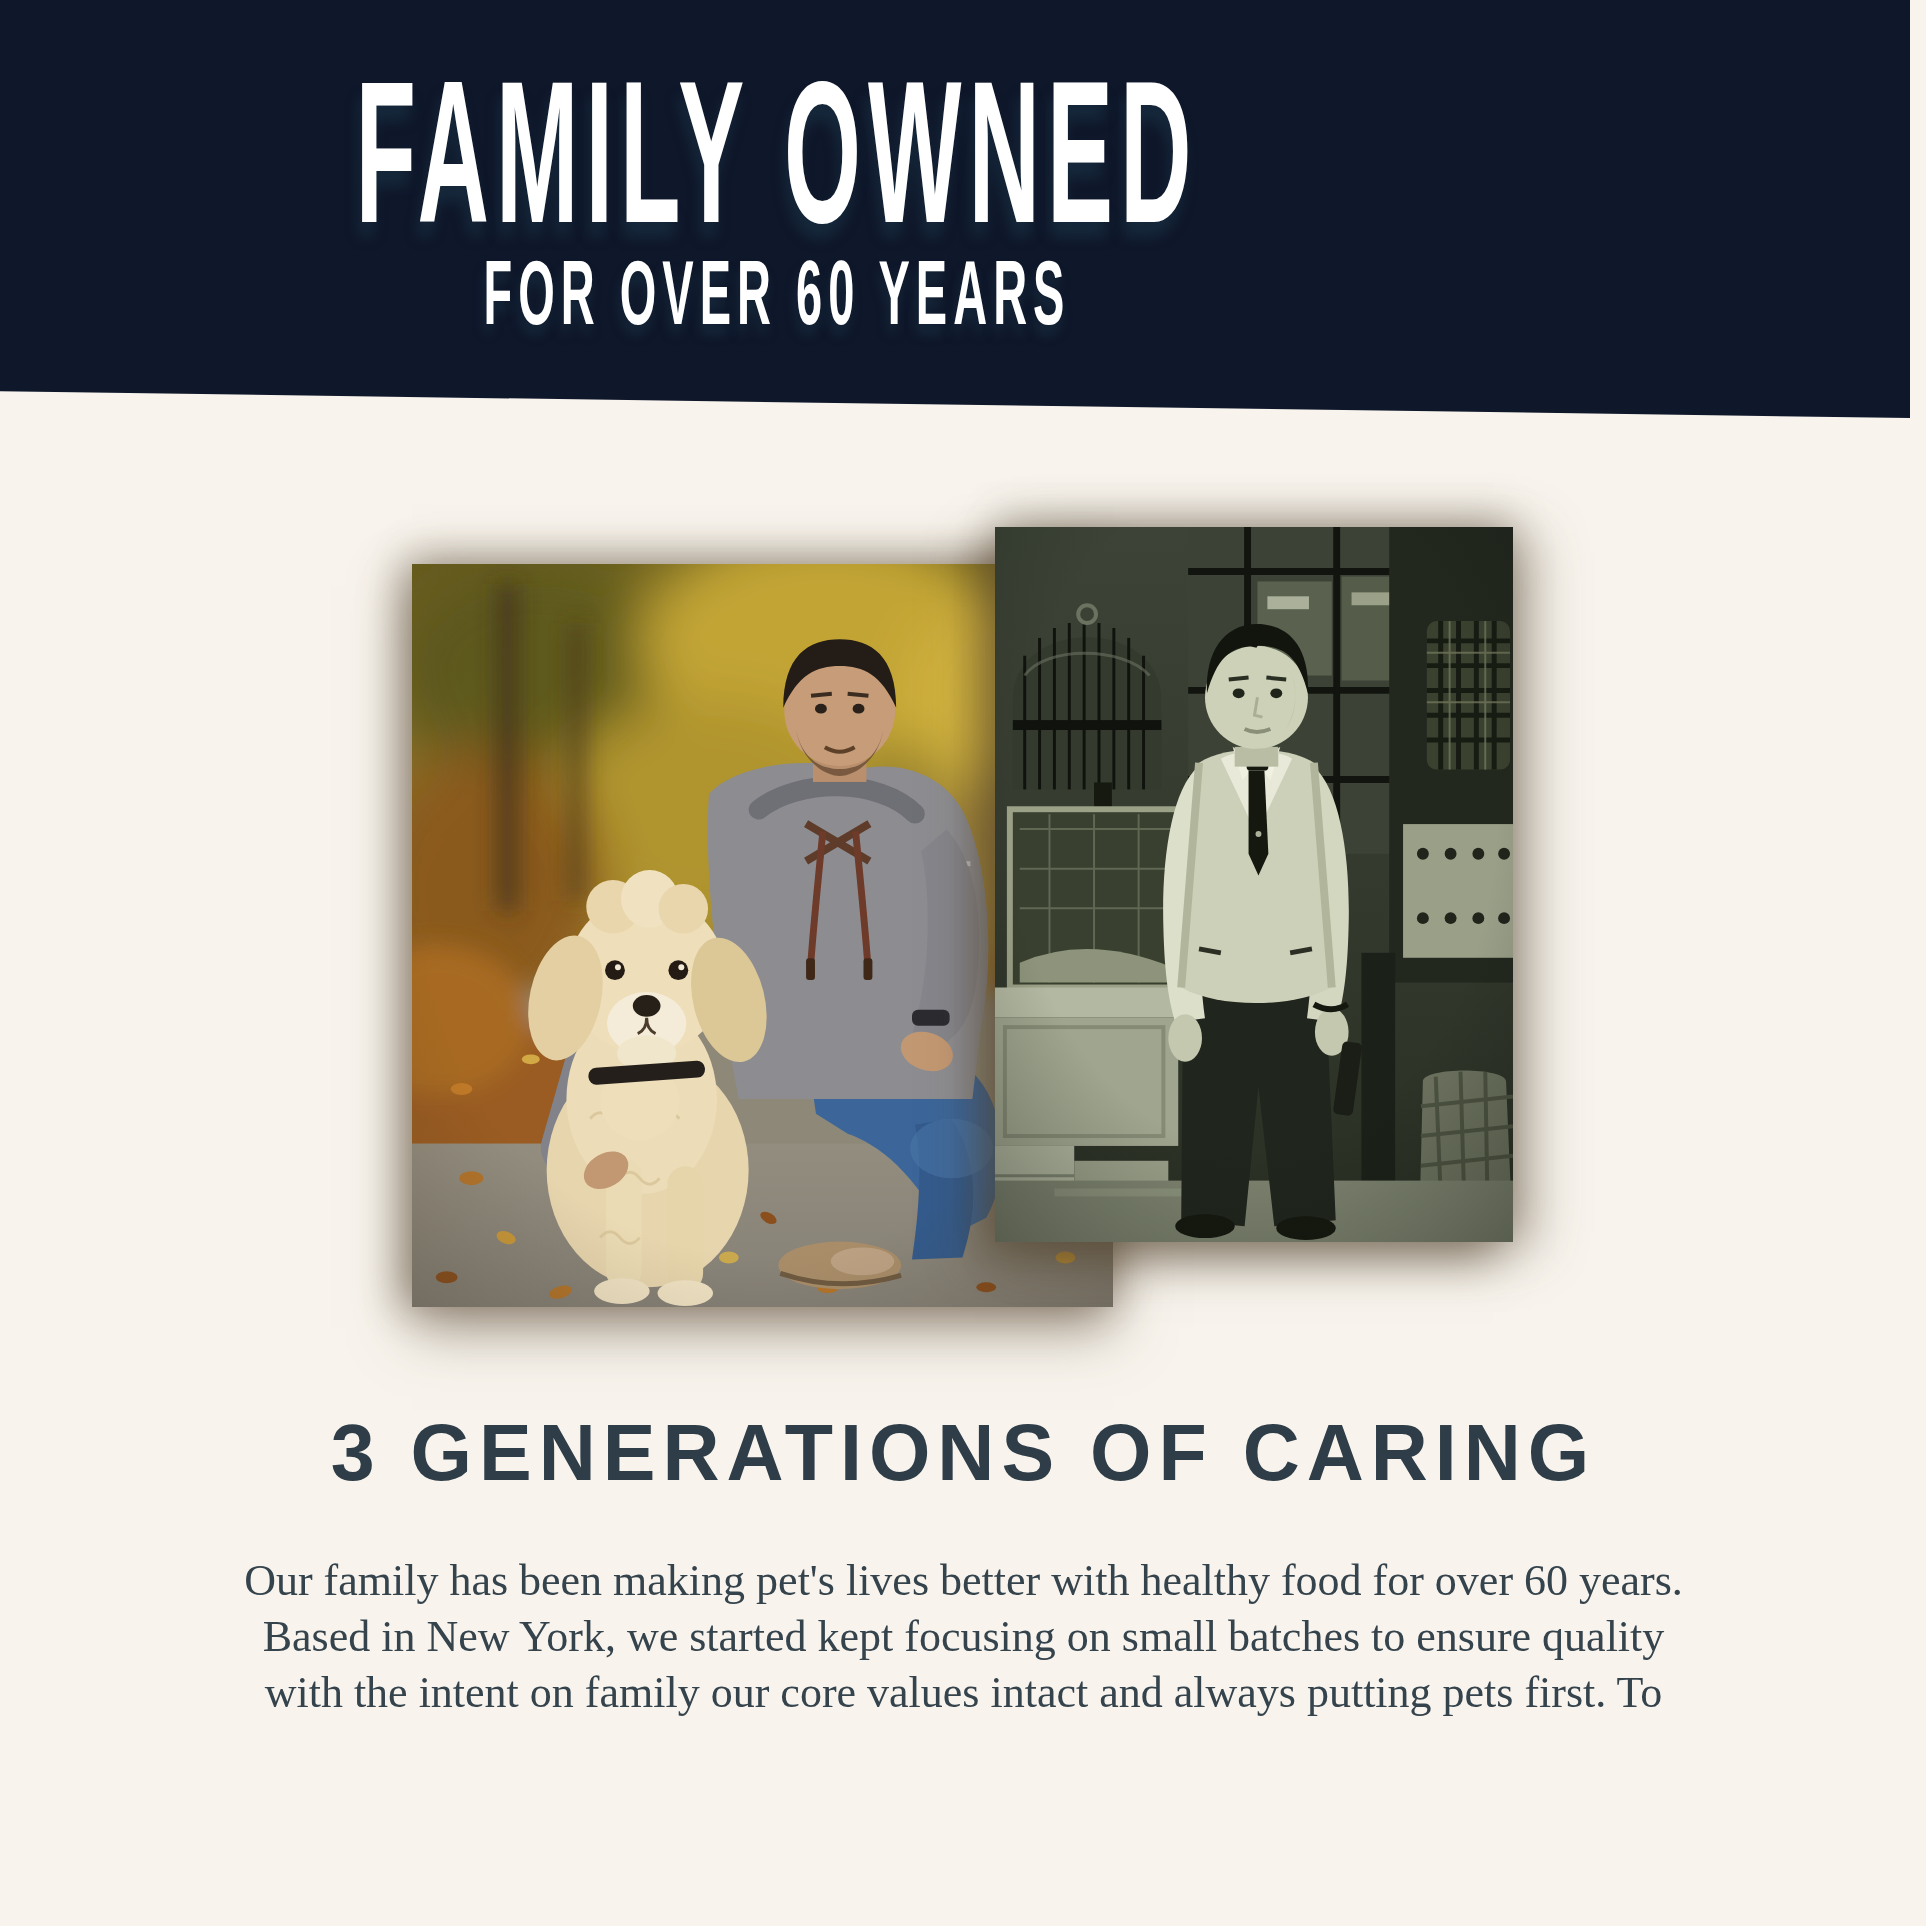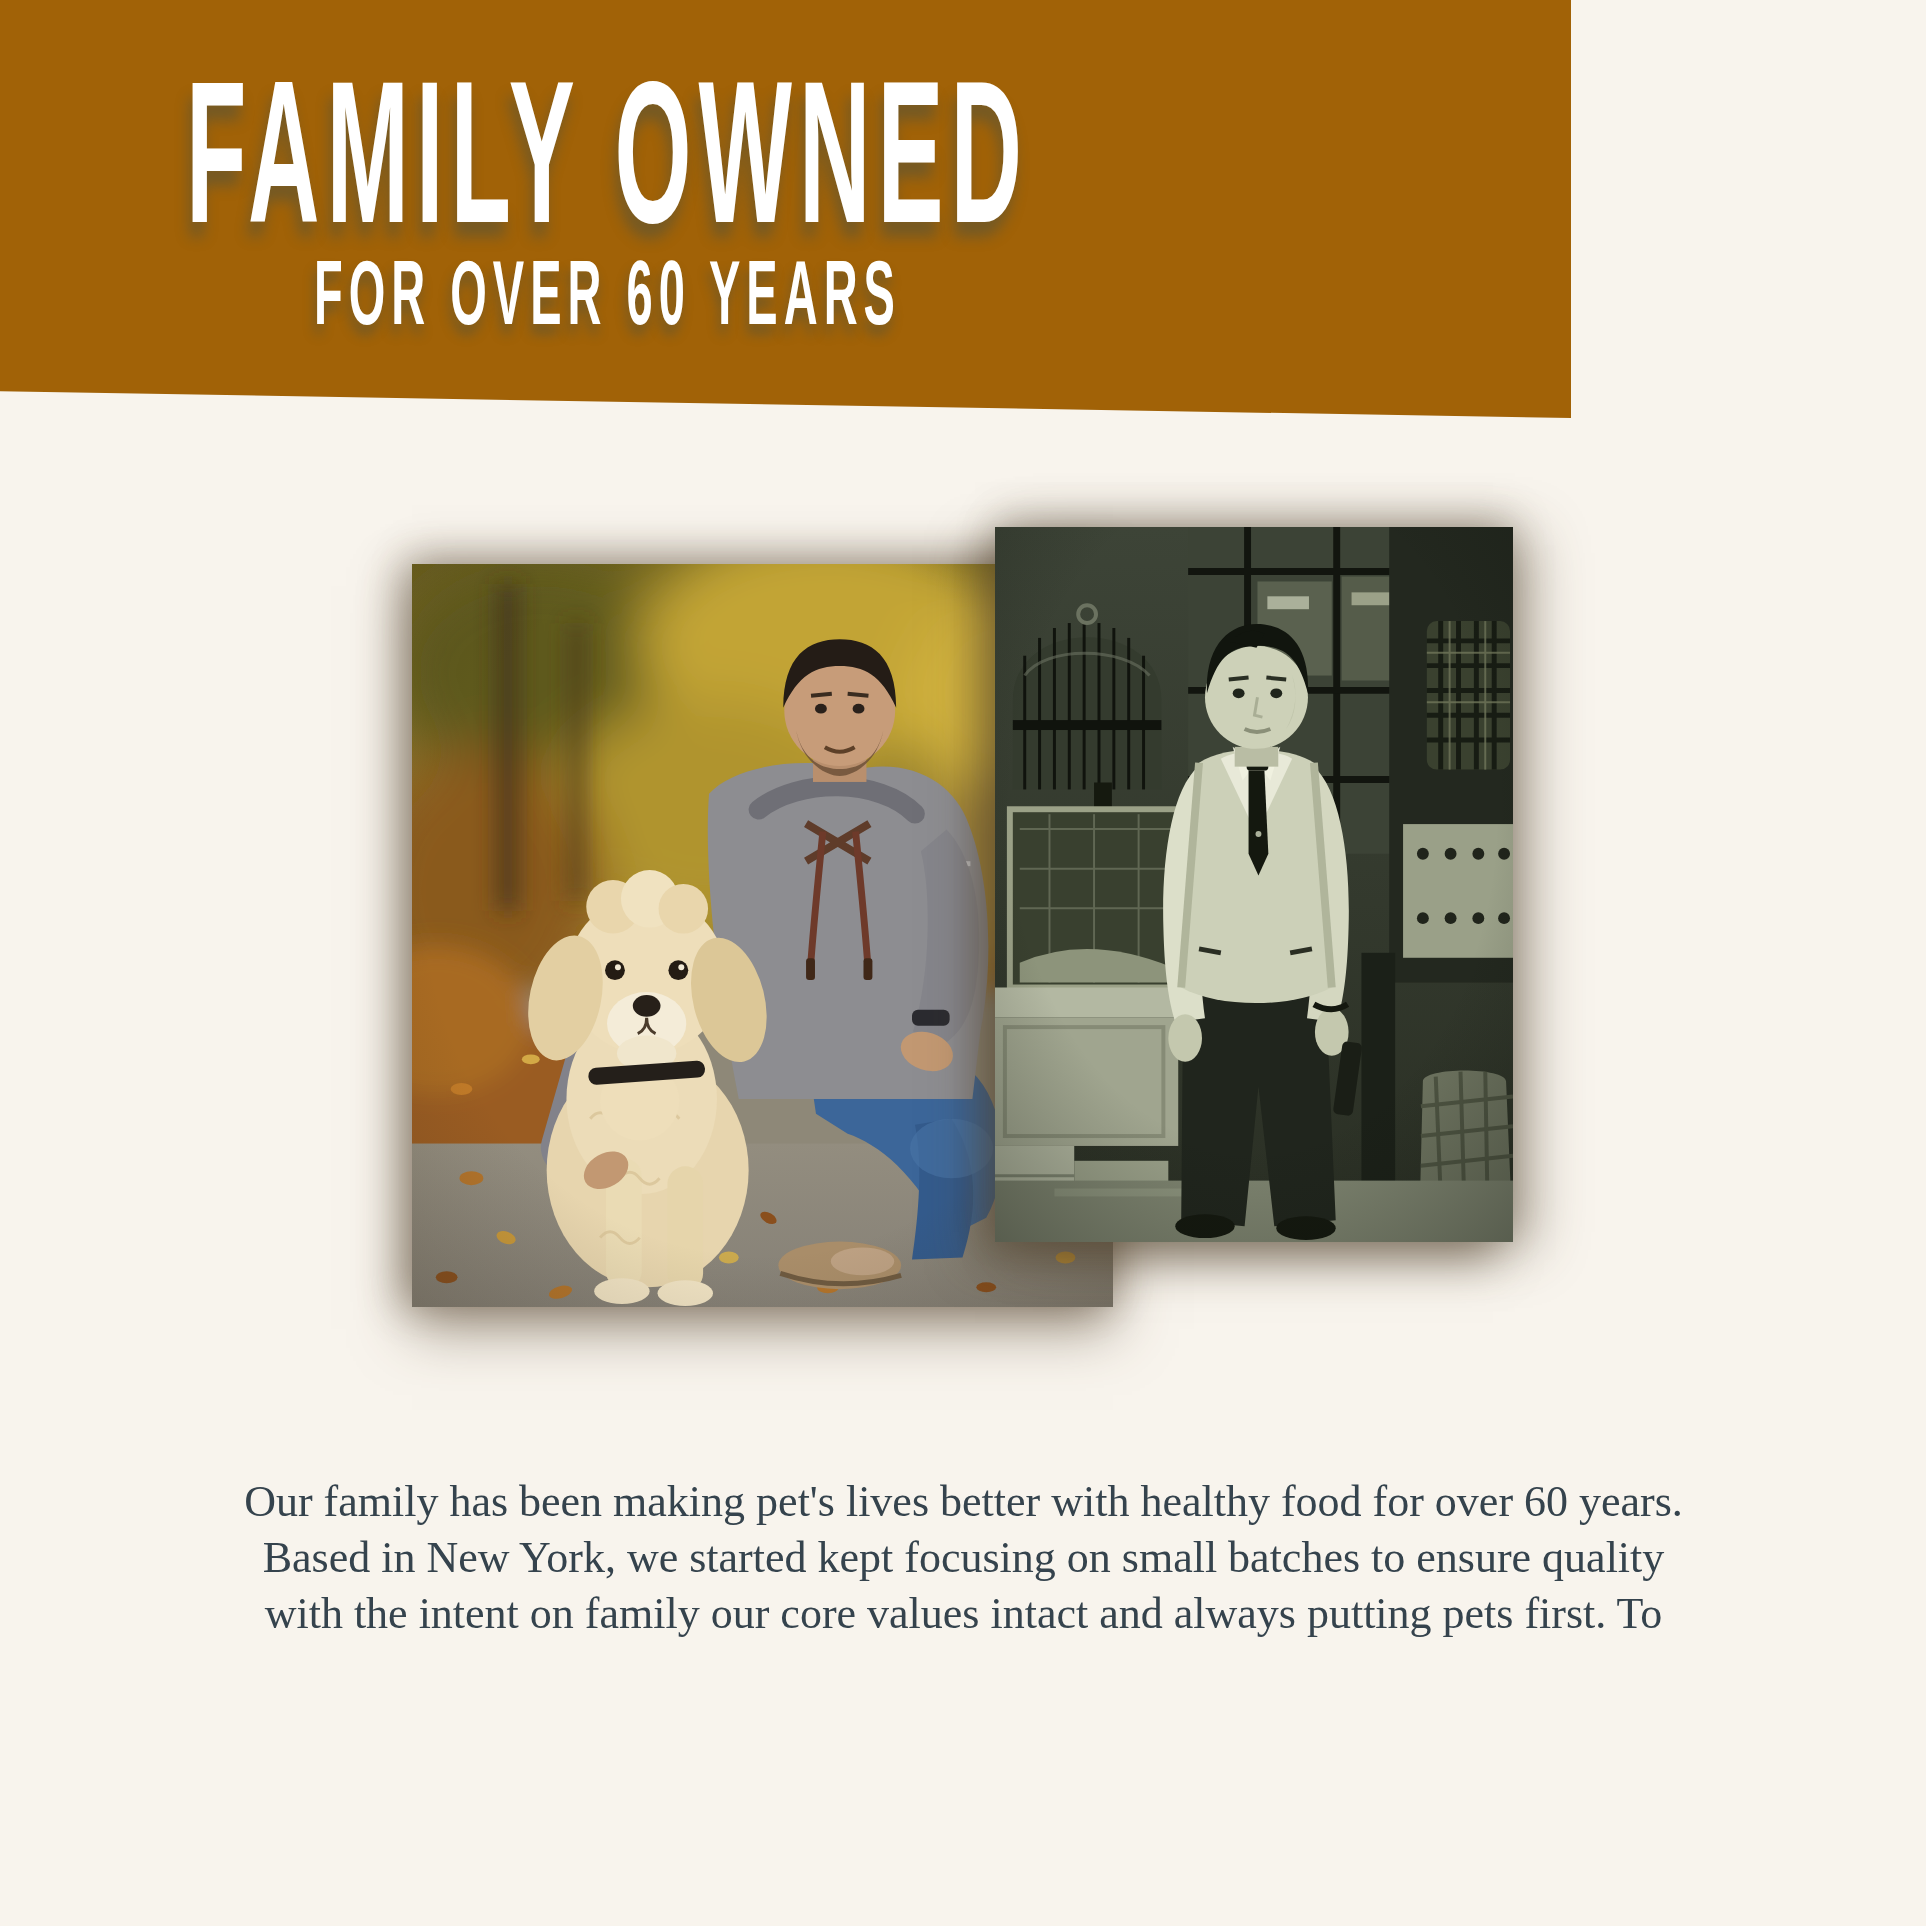--- a/index.html
+++ b/index.html
@@ -5,22 +5,22 @@
   html,body{margin:0;padding:0;}
   body{
     width:1927px;height:1927px;
     background:#f8f4ed;
     overflow:hidden;
     position:relative;
     font-family:"Liberation Sans",sans-serif;
   }
   
   .banner{
-    position:absolute;top:0;left:0;width:1571px;height:418px;
-    background:#a16207;
+    position:absolute;top:0;left:0;width:1910px;height:418px;
+    background:#0f172a;
     clip-path:polygon(0 0,100% 0,100% 100%,0 93.6%);
   }
   .banner-title{
     position:absolute;top:50px;left:0;width:100%;
     text-align:center;color:#ffffff;
     font-size:99px;font-weight:bold;letter-spacing:7px;line-height:1;
     transform:translateX(-178px) scaleY(2.05);
     transform-origin:center top;
     text-shadow:-3px 7px 10px rgba(35,75,92,0.35);
     white-space:nowrap;
@@ -384,19 +384,20 @@
         <path d="M252,204 Q264,210 278,204" stroke="#8a8f78" stroke-width="4" fill="none"></path>
         <path d="M300,150 C306,170 304,190 294,204 C304,186 306,166 300,150 Z" fill="#b5baa0" opacity="0.6"></path>
       </g>
 
       <rect width="523" height="722" fill="url(#vigbw)"></rect>
     </svg>
   </figure>
 </section>
 
 <section class="story">
+  <h2>3 GENERATIONS OF CARING</h2>
   <div class="story-text">
     <div class="story-line">Our family has been making pet's lives better with healthy food for over 60 years.</div>
     <div class="story-line">Based in New York, we started kept focusing on small batches to ensure quality</div>
     <div class="story-line">with the intent on family our core values intact and always putting pets first. To</div>
   </div>
 </section>
 
 
 </body></html>

